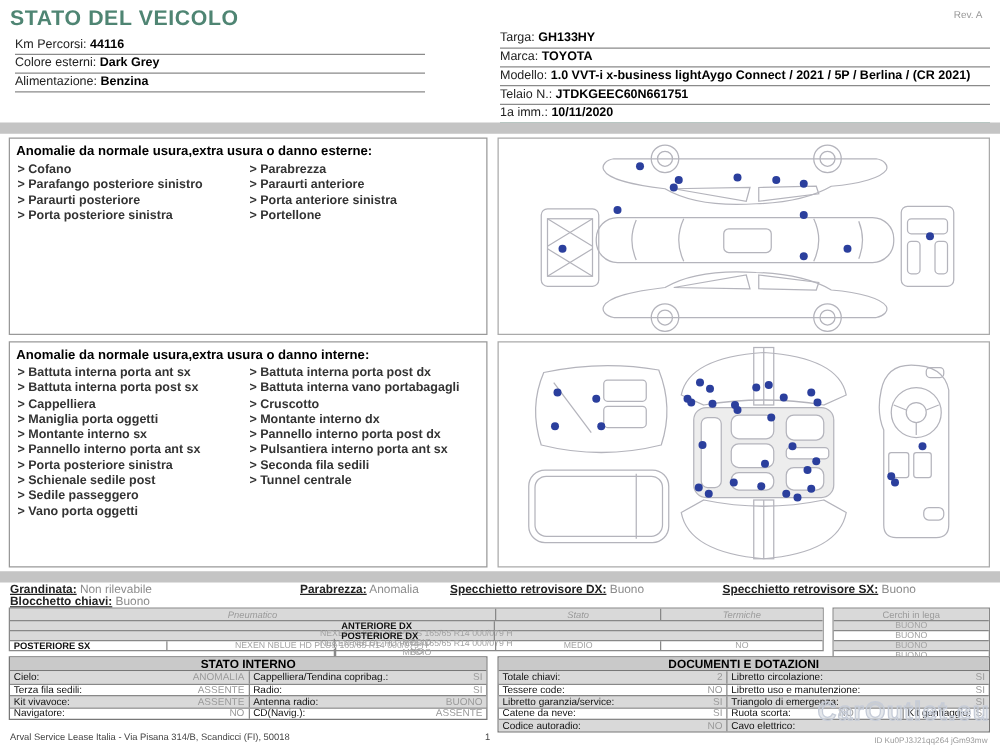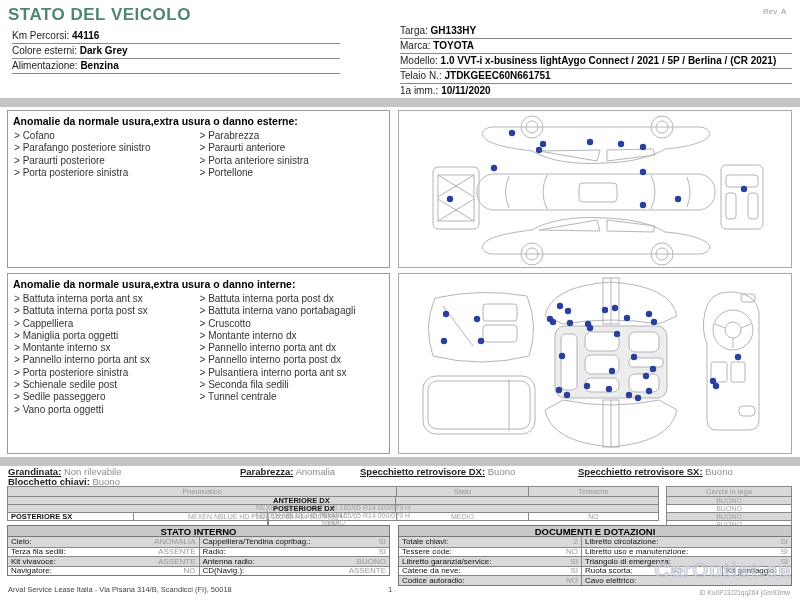--- a/index.html
+++ b/index.html
@@ -21,41 +21,41 @@
 
   .grayband { position:absolute; left:0; width:800px; background:#c4c4c4; }
   .band1 { top:98px; height:9px; }
   .band2 { top:457px; height:9px; }
 
   .anombox { position:absolute; left:7px; width:383px; border:1px solid #999; background:#fff; }
   .anombox.ext { top:110px; height:158px; }
   .anombox.int { top:273px; height:181px; }
   .anomtitle { font-size:10.5px; font-weight:bold; padding:4px 5px 2px 5px; color:#000; }
   .cols { display:flex; padding:1px 4px 2px 6px; }
-  .col { width:50%; padding-right:12px; }
+  .col { width:50%; padding-right:12px;font-weight:bold; }
   .anomitem { display:block; font-size:10px; color:#333; line-height:12.3px; }
   .anomitem::before { content:"> "; }
 
   .diagbox { position:absolute; left:398px; width:394px; border:1px solid #aaa; background:#fff; }
   .diagbox.ext { top:110px; height:158px; }
   .diagbox.int { top:273px; height:181px; }
   svg { display:block; }
   .carline { fill:none; stroke:#b4b4bc; stroke-width:1; }
   .carfill { fill:#ededed; stroke:#b4b4bc; stroke-width:1; }
   .seat { fill:#fff; stroke:#b4b4bc; stroke-width:1; }
 
   .summary { position:absolute; left:0; top:0; width:800px; font-size:9.5px; }
   .sumpair { position:absolute; white-space:nowrap; }
   .sumlabel { font-weight:bold; color:#222;text-decoration:underline; }
   .sumval { color:#8b8b8b; }
 
   
   .tyretable { position:absolute; left:7px; top:486px; width:652px; border:1px solid #888; }
   .tyre-head { display:flex; height:9px; background:#d9d9d9; color:#9a9a9a; font-size:7.5px;
-               align-items:center; text-align:center; }
+               align-items:center; text-align:center;font-style:italic; }
   .th-pneu { width:388px; } .th-stato { width:132px; border-left:1px solid #888; }
   .th-term { width:130px; border-left:1px solid #888; }
   .tyre-row { display:flex; height:8px; font-size:7px; align-items:center; border-top:1px solid #888; }
   .tyre-row.alt { background:#d9d9d9;flex-direction:column; }
   .cell-pos { width:126px; font-size:7.5px; font-weight:bold; color:#111; padding-left:3px;
               border-right:1px solid #888; height:100%; display:flex; align-items:center; }
   .cell-spec { width:262px; text-align:center; color:#a3a3a3; }
   .cell-stato { width:132px; text-align:center; color:#a3a3a3; border-left:1px solid #888; height:100%;
                 display:flex; align-items:center; justify-content:center; }
   .cell-term { width:130px; text-align:center; color:#a3a3a3; border-left:1px solid #888; height:100%;
@@ -229,21 +229,20 @@
         <span class="anomitem">Porta posteriore sinistra</span>
         <span class="anomitem">Schienale sedile post</span>
         <span class="anomitem">Sedile passeggero</span>
         <span class="anomitem">Vano porta oggetti</span>
       </div>
       <div class="col">
         <span class="anomitem">Battuta interna porta post dx</span>
         <span class="anomitem">Battuta interna vano portabagagli</span>
         <span class="anomitem">Cruscotto</span>
         <span class="anomitem">Montante interno dx</span>
-        <span class="anomitem">Pannello interno porta ant dx</span>
         <span class="anomitem">Pannello interno porta post dx</span>
         <span class="anomitem">Pulsantiera interno porta ant sx</span>
         <span class="anomitem">Seconda fila sedili</span>
         <span class="anomitem">Tunnel centrale</span>
       </div>
     </div>
   </div>
 
   <div class="diagbox int">
     <svg id="int-svg" width="392" height="179" viewBox="0 0 392 179">

